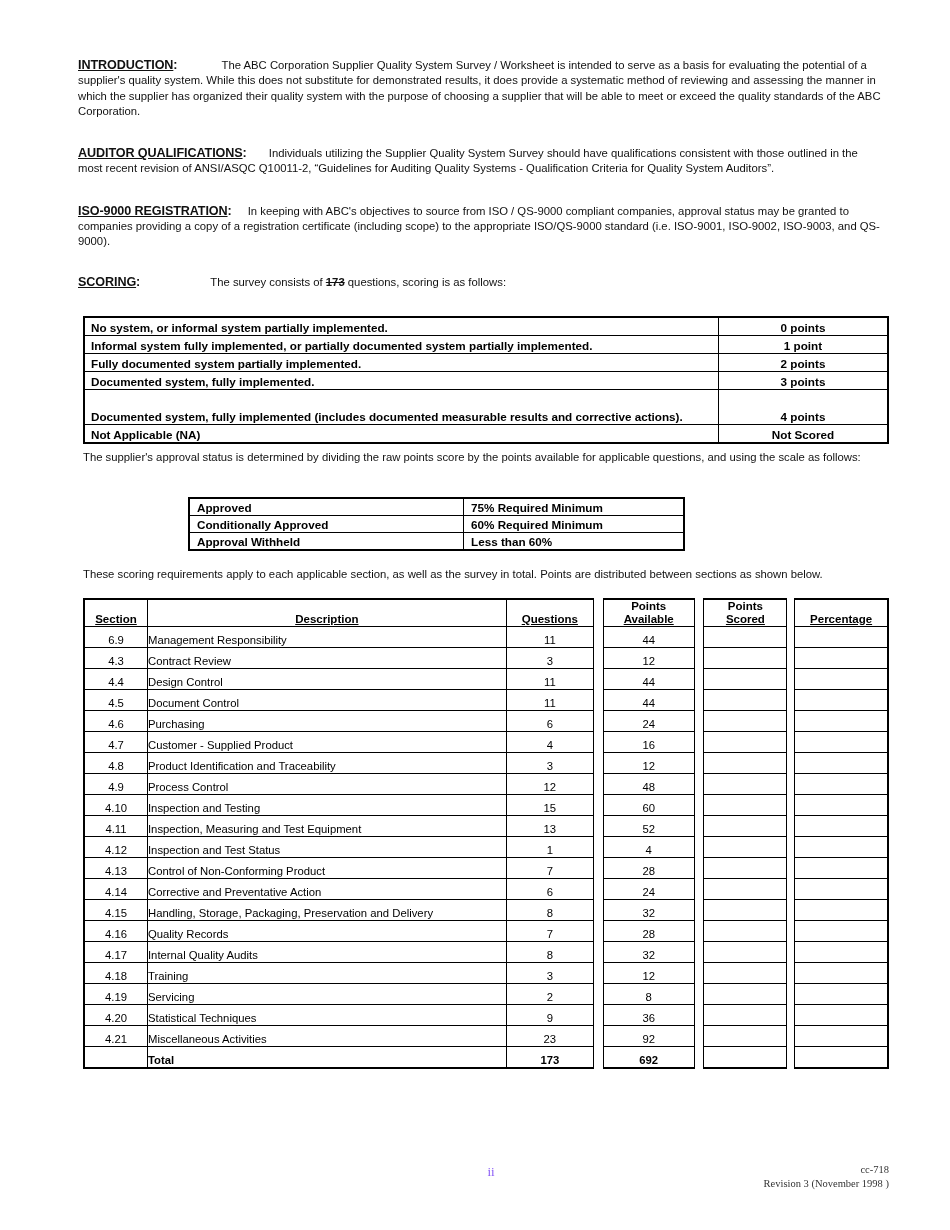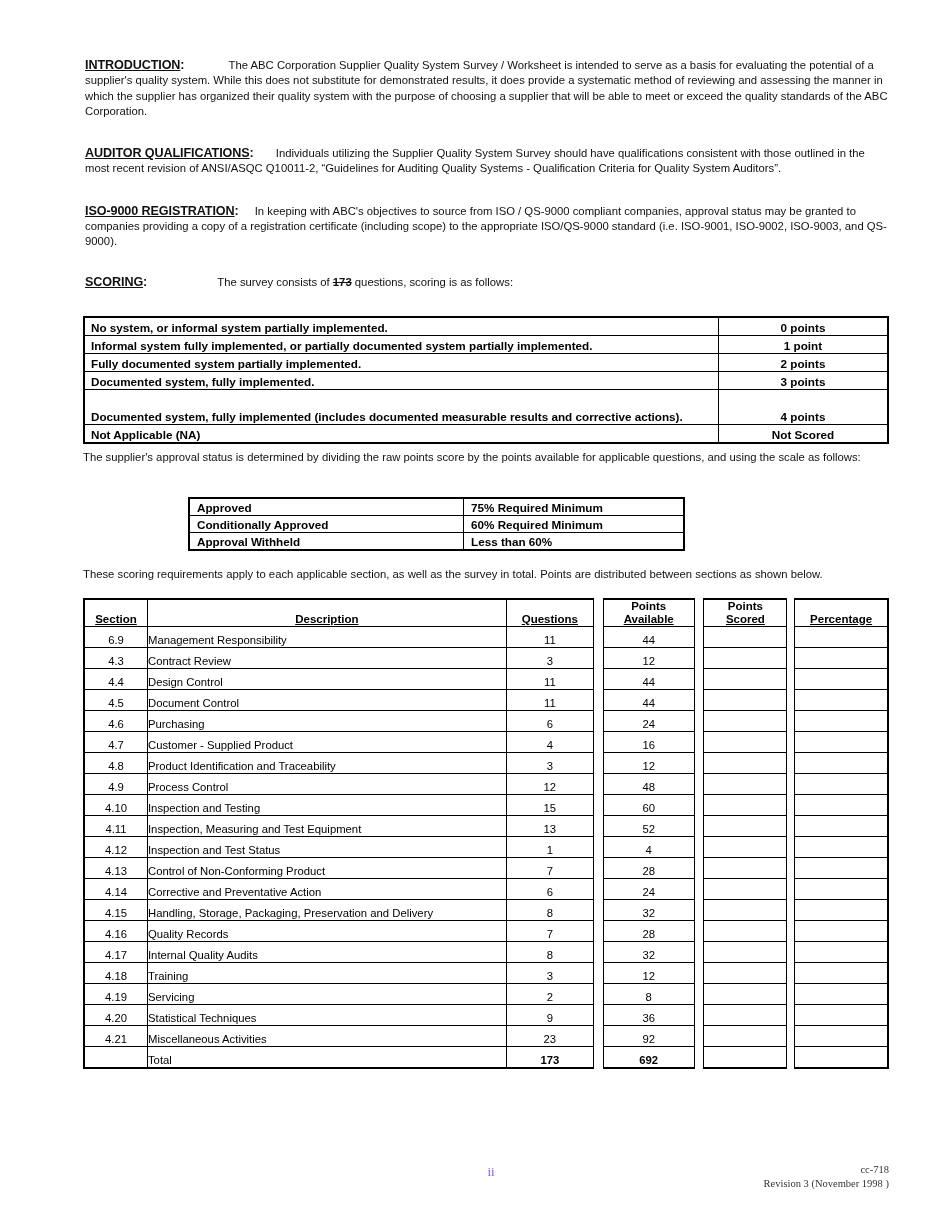--- a/index.html
+++ b/index.html
@@ -19,21 +19,21 @@
   .page {
     position: absolute;
     left: 0; top: 0;
     width: 950px;
     height: 1230px;
     background: #fff;
   }
 
   .content {
     position: absolute;
-    left: 85px;
+    left: 78px;
     top: 58px;
     width: 806px;
   }
 
   
   .para {
     font-size: 11.3px;
     line-height: 15.3px;
     text-align: left;
     color: #111;
@@ -157,21 +157,21 @@
     height: 47px;
     vertical-align: bottom;
     padding-bottom: 1px;
   }
   .hdr-cell span.u { text-decoration: underline; display: inline-block; }
   .hdr-two { line-height: 13.5px; }
 
   td.num  { text-align: center; }
   td.sec  { text-align: center; }
   td.desc { padding-left: 10px; text-align: left; }
-  td.total-lbl { padding-left: 10px; font-weight: normal; margin-left: 20px; }
+  td.total-lbl { padding-left: 10px; font-weight: bold; margin-left: 20px; }
   td.total-num { text-align: center; font-weight: bold; }
 
   
   .footer-page {
     position: absolute;
     left: 16px; top: 1164px;
     width: 950px;
     text-align: center;
     font-family: "Liberation Serif", serif;
     font-size: 13px;

